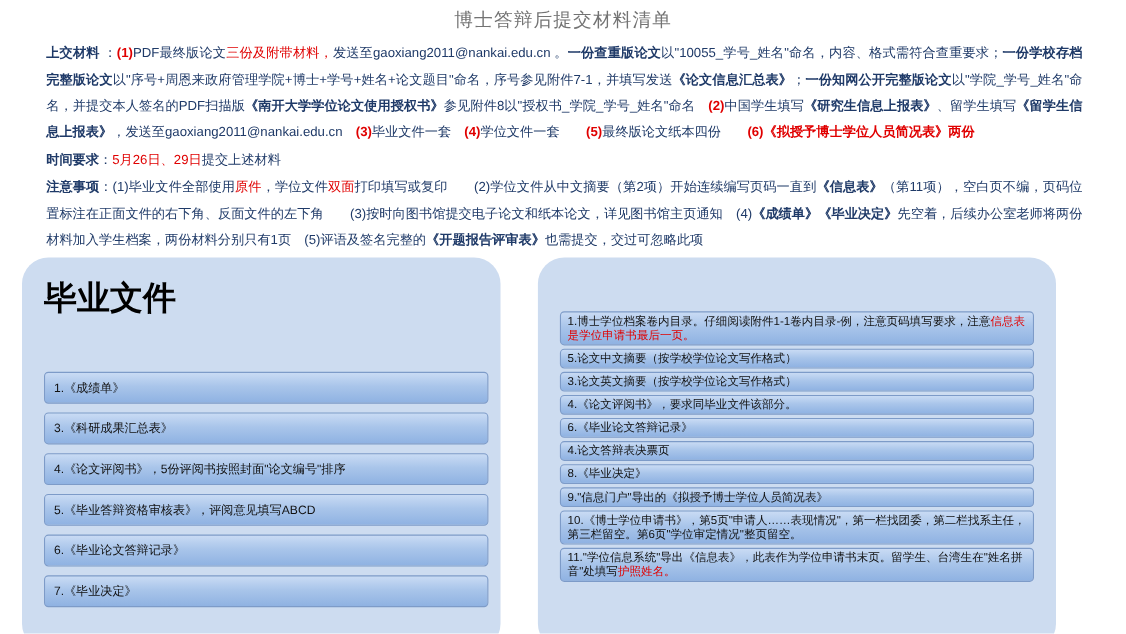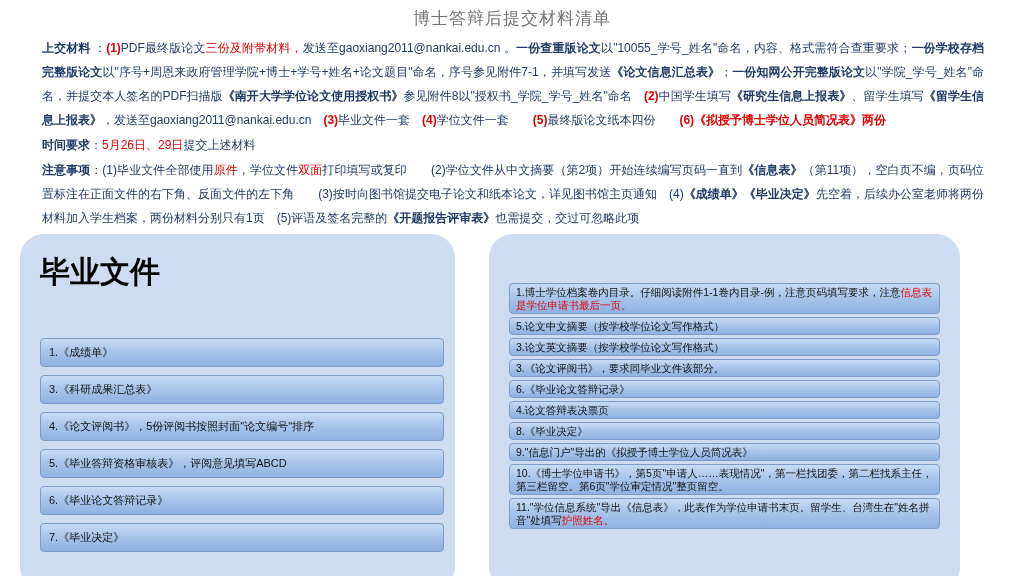--- a/index.html
+++ b/index.html
@@ -68,21 +68,21 @@
         <div class="bar"><span>5.《毕业答辩资格审核表》，评阅意见填写ABCD</span></div>
         <div class="bar"><span>6.《毕业论文答辩记录》</span></div>
         <div class="bar"><span>7.《毕业决定》</span></div>
       </div>
   </div>
   <div class="panel panel-right">
     <div class="bar-list">
         <div class="bar"><span>1.博士学位档案卷内目录。仔细阅读附件1-1卷内目录-例，注意页码填写要求，注意</span><span class="seg-red">信息表是学位申请书最后一页。</span></div>
         <div class="bar"><span>5.论文中文摘要（按学校学位论文写作格式）</span></div>
         <div class="bar"><span>3.论文英文摘要（按学校学位论文写作格式）</span></div>
-        <div class="bar"><span>3.《论文评阅书》，要求同毕业文件该部分。</span></div>
+        <div class="bar"><span>4.《论文评阅书》，要求同毕业文件该部分。</span></div>
         <div class="bar"><span>6.《毕业论文答辩记录》</span></div>
         <div class="bar"><span>4.论文答辩表决票页</span></div>
         <div class="bar"><span>8.《毕业决定》</span></div>
         <div class="bar"><span>9."信息门户"导出的《拟授予博士学位人员简况表》</span></div>
         <div class="bar"><span>10.《博士学位申请书》，第5页"申请人……表现情况"，第一栏找团委，第二栏找系主任，第三栏留空。第6页"学位审定情况"整页留空。</span></div>
         <div class="bar"><span>11."学位信息系统"导出《信息表》，此表作为学位申请书末页。留学生、台湾生在"姓名拼音"处填写</span><span class="seg-red">护照姓名。</span></div>
       </div>
   </div>
 </div>
 

